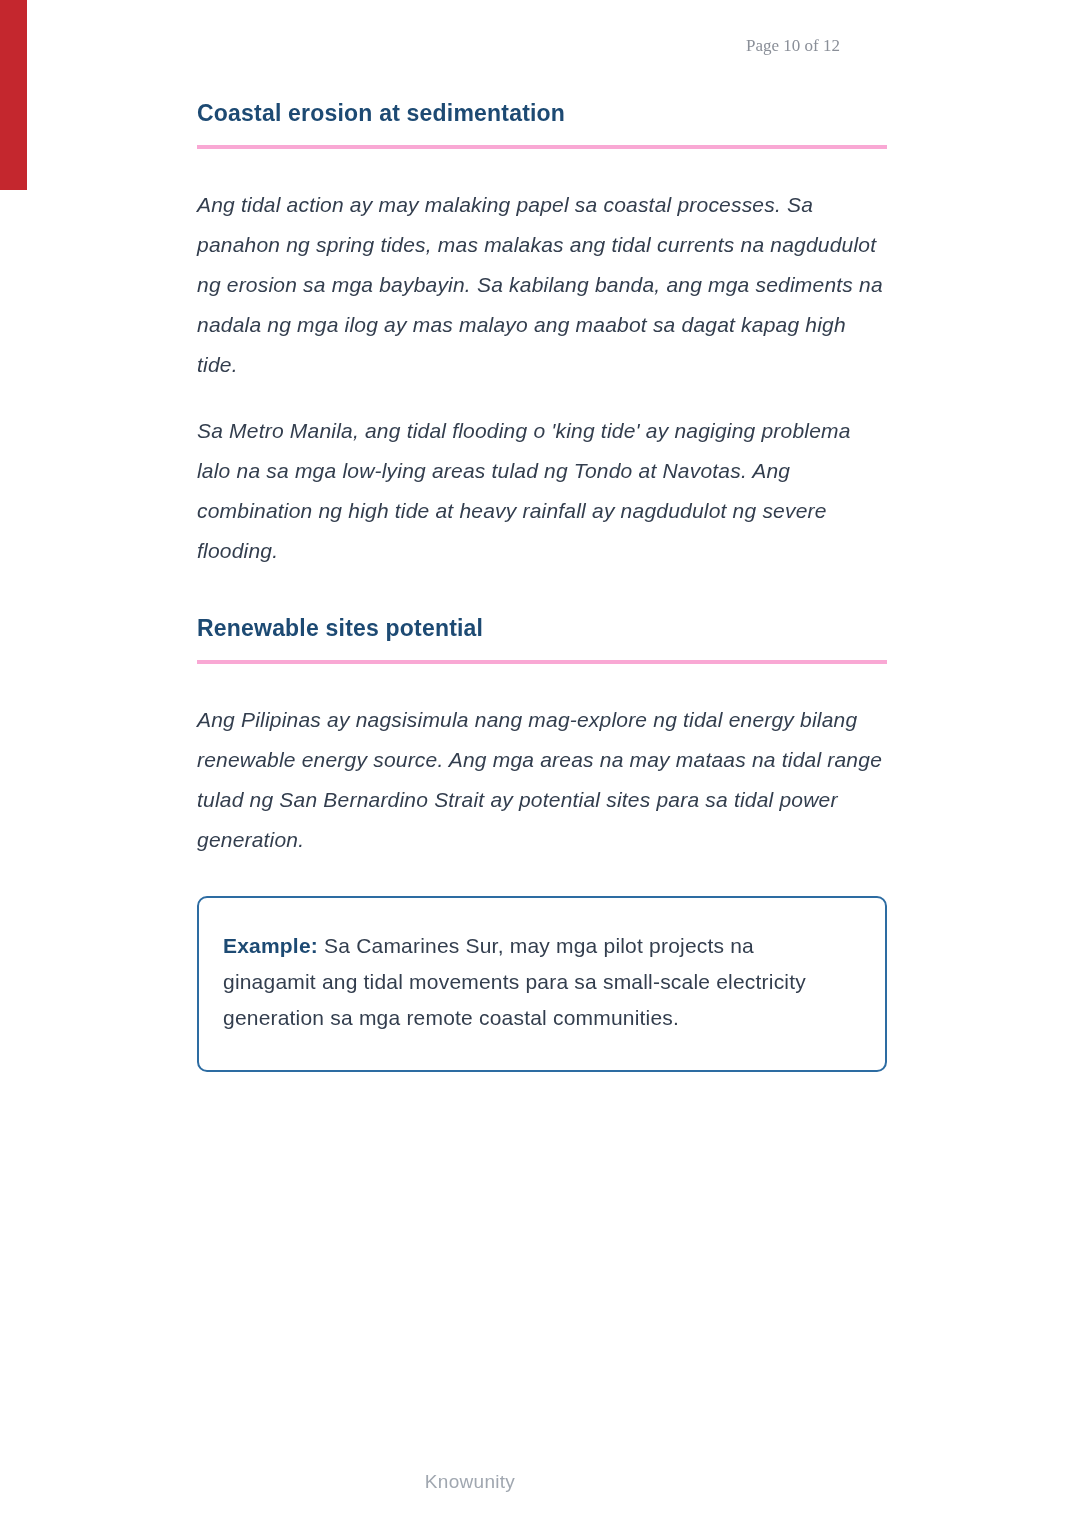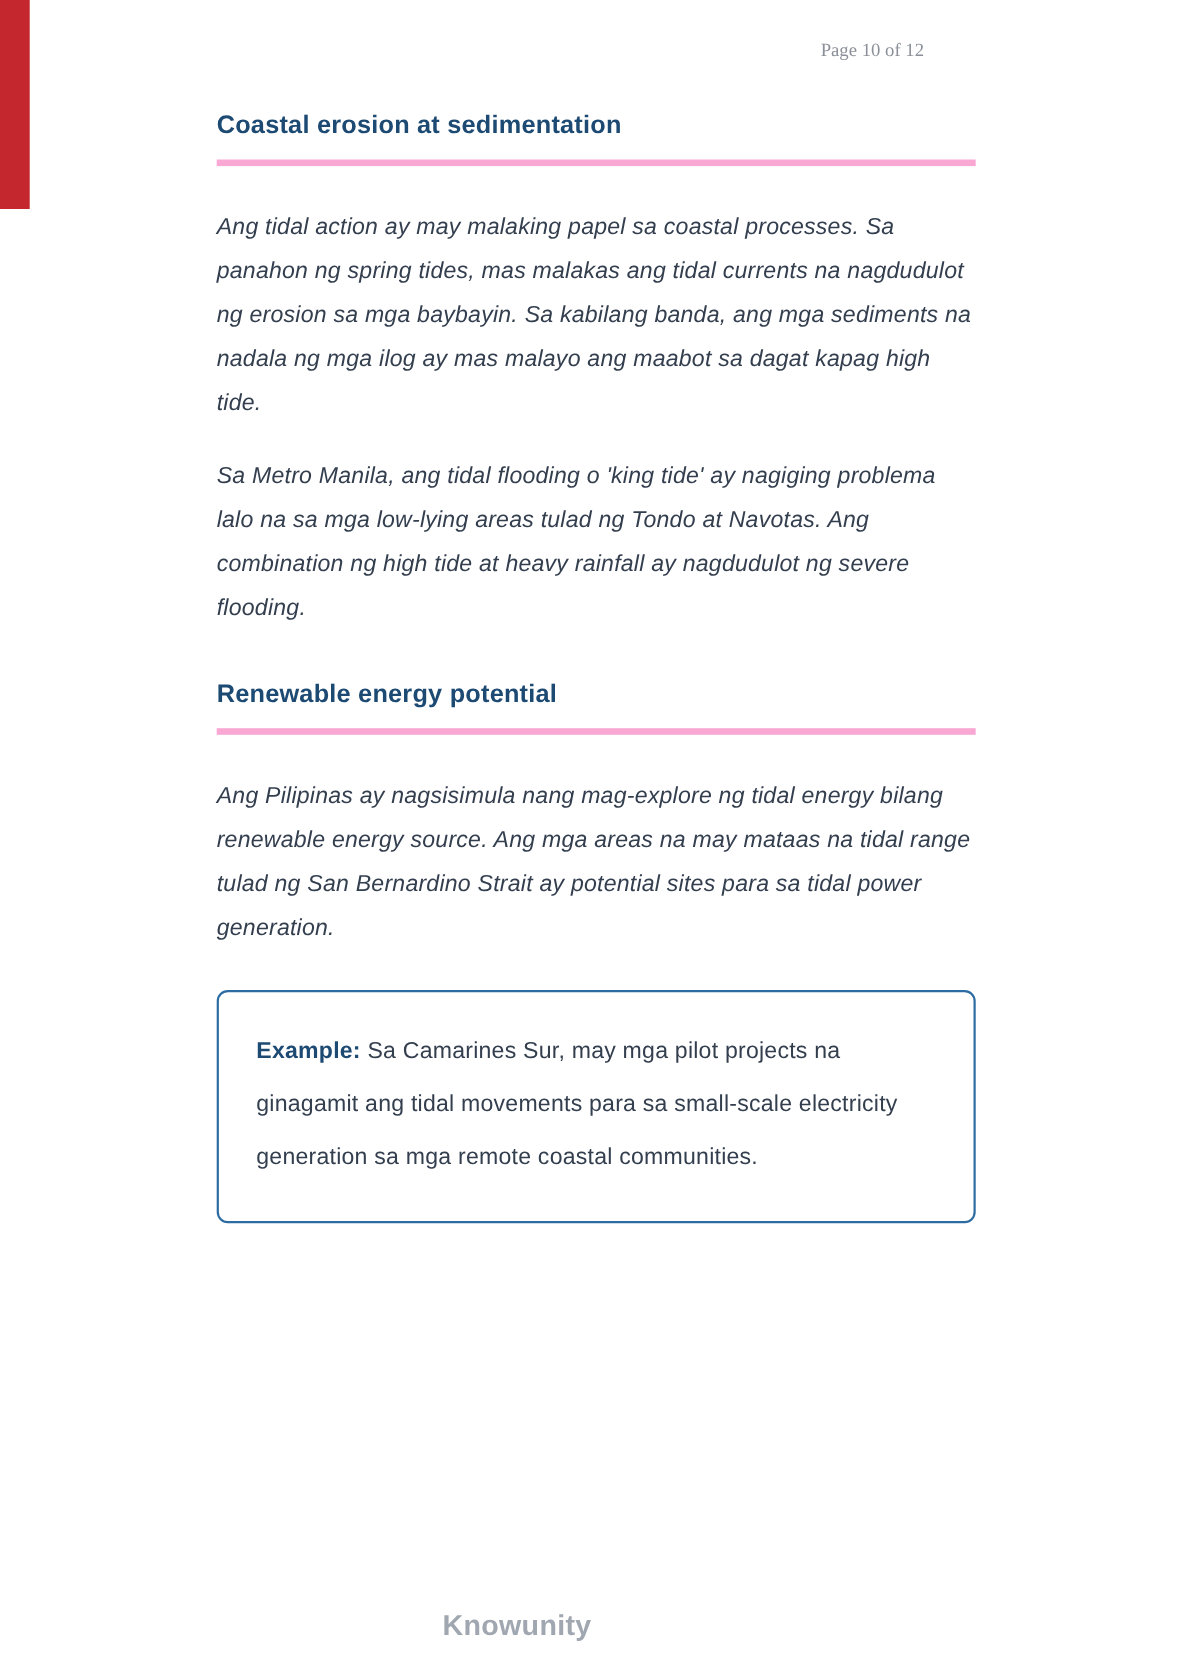--- a/index.html
+++ b/index.html
@@ -37,79 +37,78 @@
     position: absolute;
     left: 197px;
     top: 100px;
     width: 690px;
   }
   .section-heading {
     color: #1d4a73;
     font-size: 23px;
     font-weight: bold;
     padding-bottom: 18px;
-    border-bottom: 6px solid #f9a8d4;
+    border-bottom: 4px solid #f9a8d4;
     margin-bottom: 36px;
     letter-spacing: 0.2px;
   }
   .para {
     color: #333e4e;
     font-size: 21px;
     line-height: 40px;
     margin-bottom: 26px;
     letter-spacing: 0.2px;
     font-style: italic;
   }
   .section { margin-bottom: 30px; }
   .section + .section { margin-top: 44px; }
   .example-box {
     margin-top: 36px;
     border: 2px solid #2d6ca2;
     border-radius: 10px;
-    padding: 30px 36px 34px 34px;
+    padding: 30px 36px 34px 24px;
     color: #333e4e;
     font-size: 21px;
-    line-height: 48px;
+    line-height: 36px;
     letter-spacing: 0.2px;
   }
   .example-label {
     color: #1d4a73;
     font-weight: bold;
   }
   .footer {
     position: absolute;
     bottom: 34px;
     left: 0;
     width: 100%;
     text-align: center;
     color: #a0a7b0;
-    font-size: 26px;
+    font-size: 19px;
     letter-spacing: 0.3px;
-    font-weight: bold;
   }
 </style>
 </head>
 <body>
 
 <div class="page">
 
   <div class="ribbon"></div>
 
   <div class="page-number">Page 10 of 12</div>
 
   <div class="content">
 
     <div class="section">
       <h2 class="section-heading">Coastal erosion at sedimentation</h2>
       <p class="para">Ang tidal action ay may malaking papel sa coastal processes. Sa panahon ng spring tides, mas malakas ang tidal currents na nagdudulot ng erosion sa mga baybayin. Sa kabilang banda, ang mga sediments na nadala ng mga ilog ay mas malayo ang maabot sa dagat kapag high tide.</p>
       <p class="para">Sa Metro Manila, ang tidal flooding o 'king tide' ay nagiging problema lalo na sa mga low-lying areas tulad ng Tondo at Navotas. Ang combination ng high tide at heavy rainfall ay nagdudulot ng severe flooding.</p>
     </div>
 
     <div class="section">
-      <h2 class="section-heading">Renewable energy potential</h2>
+      <h2 class="section-heading">Renewable sites potential</h2>
       <p class="para">Ang Pilipinas ay nagsisimula nang mag-explore ng tidal energy bilang renewable energy source. Ang mga areas na may mataas na tidal range tulad ng San Bernardino Strait ay potential sites para sa tidal power generation.</p>
     </div>
 
     <div class="example-box">
       <span class="example-label">Example:</span>
       <span>Sa Camarines Sur, may mga pilot projects na ginagamit ang tidal movements para sa small-scale electricity generation sa mga remote coastal communities.</span>
     </div>
 
   </div>
 

